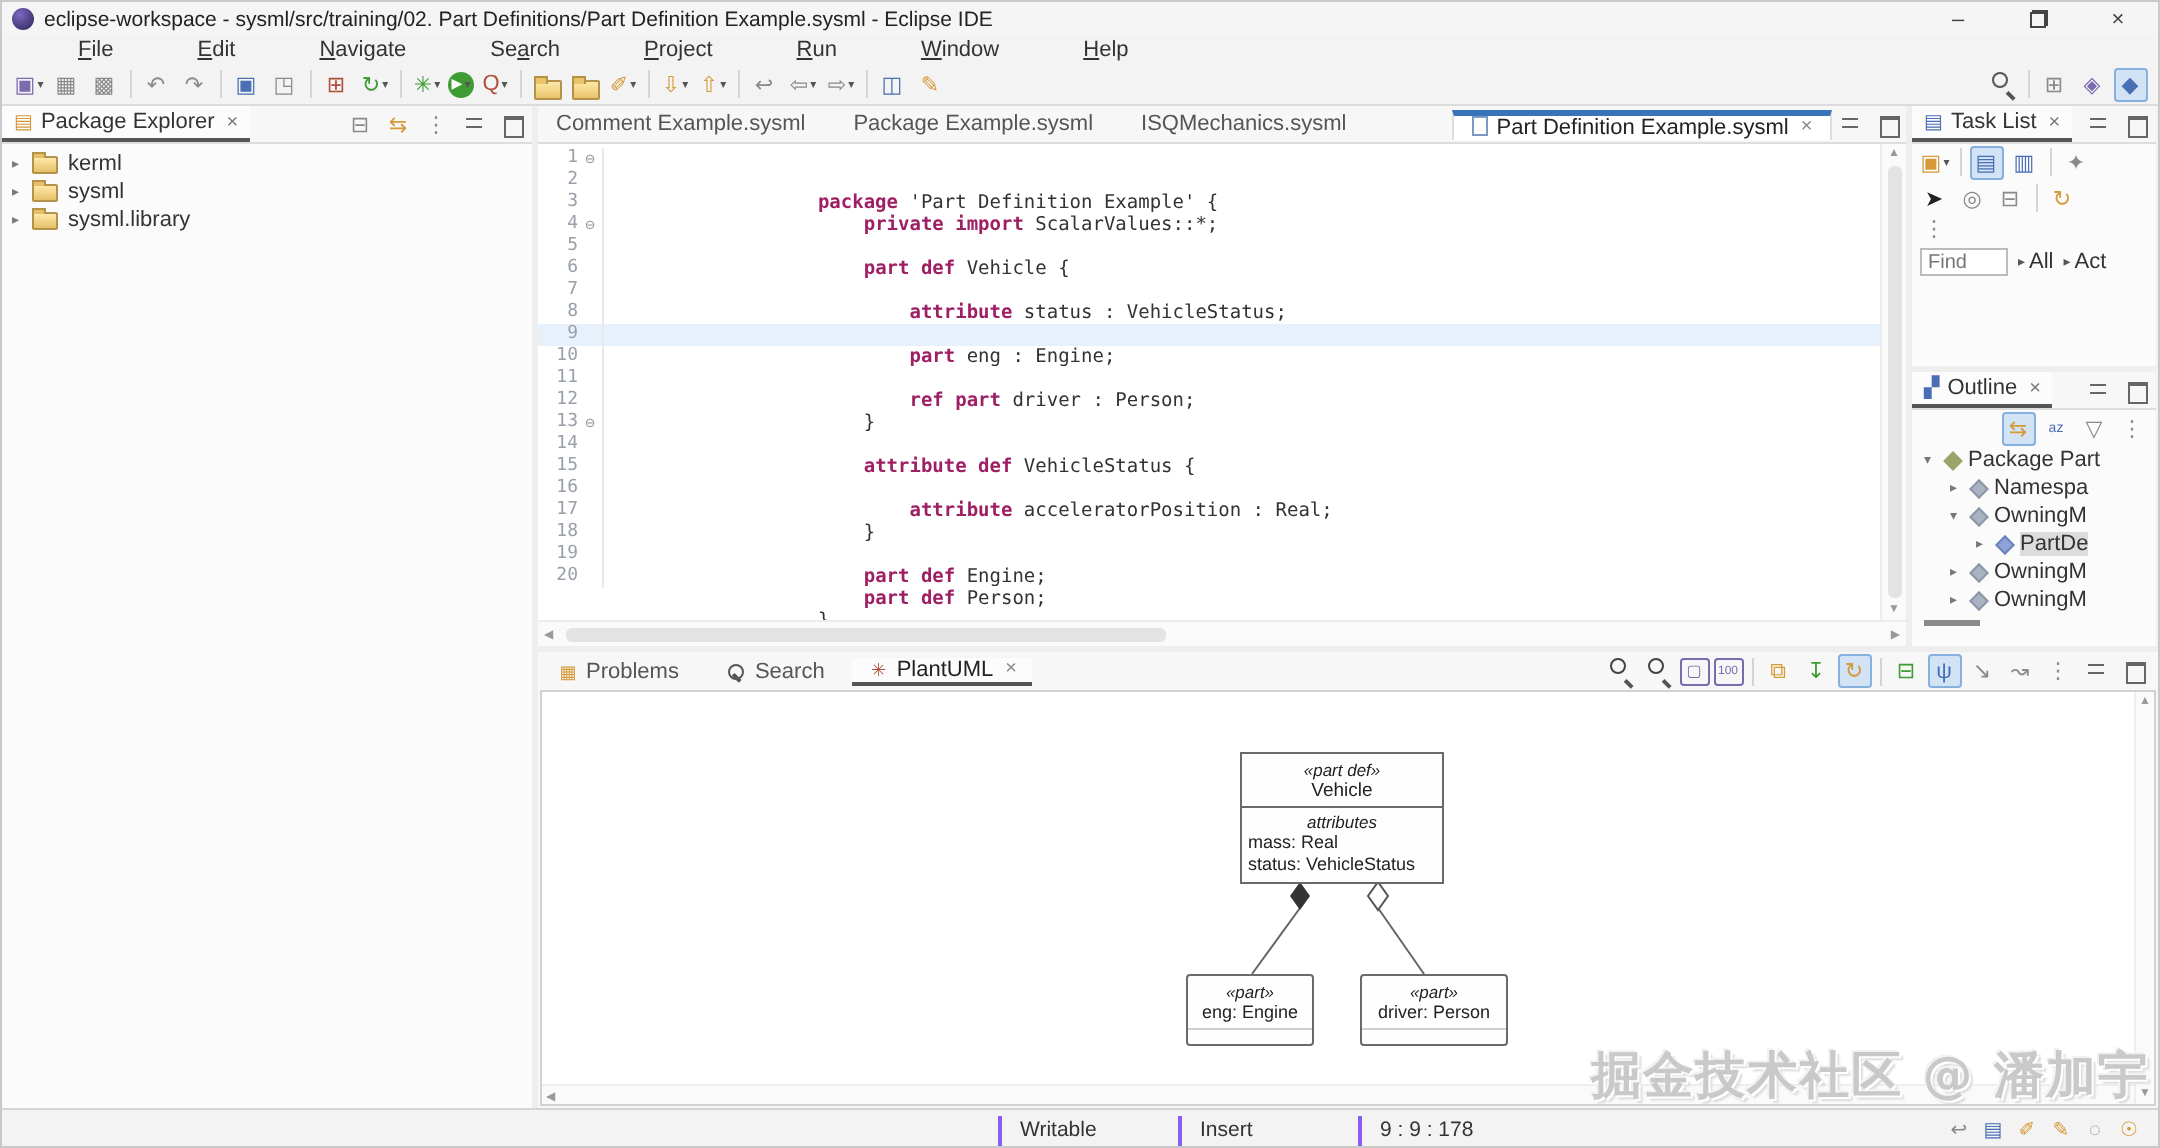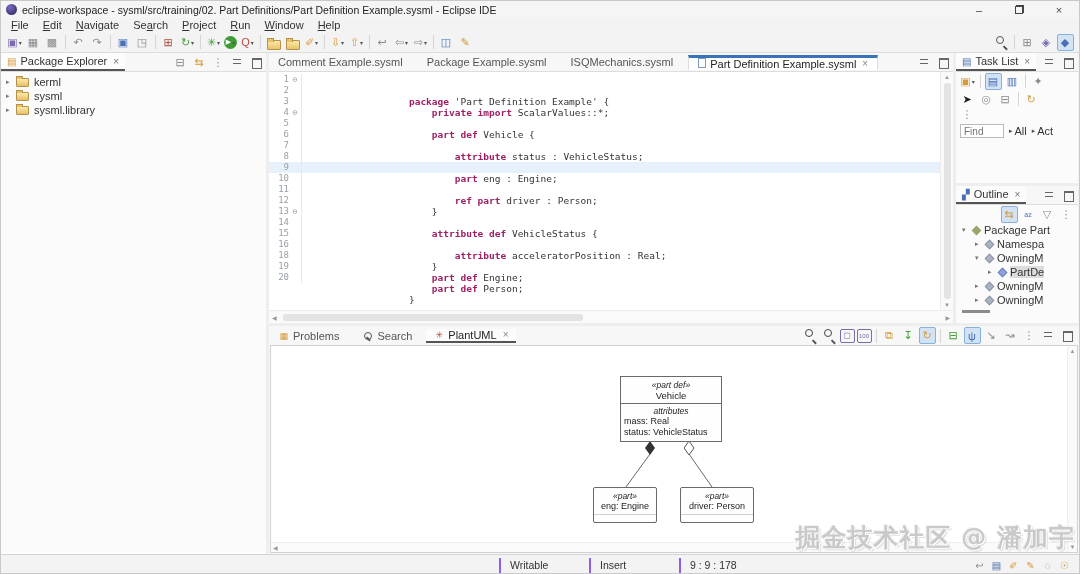--- a/index.html
+++ b/index.html
@@ -14,21 +14,21 @@
                  background:radial-gradient(circle at 35% 30%, #7a68c0, #2c2255); margin-right:5px; }
   .wtitle { font-size:10.5px; color:#222; }
   .winctl { margin-left:auto; display:flex; height:100%; }
   .winbtn { width:40px; display:flex; align-items:center; justify-content:center; color:#444; font-size:11px; }
   .ico-restore { position:relative; width:9px; height:9px; }
   .ico-restore::before { content:""; position:absolute; right:0; top:0; width:6px; height:6px; border:1px solid #444; }
   .ico-restore::after  { content:""; position:absolute; left:0; bottom:0; width:6px; height:6px; border:1px solid #444; background:#f5f5f5; }
 
   
   .menubar { height:14px; display:flex; align-items:center; background:#f3f3f3; padding-left:3px; }
-  .menu-item { padding:0 7px; cursor:default; }
+  .menu-item { padding:0 7px; cursor:default;margin-left:28px; }
   .mn { text-decoration:underline; }
 
   
   .toolbar { height:21px; background:#f3f3f3; border-bottom:1px solid #dcdcdc;
              display:flex; align-items:center; padding:0 4px; }
   .tb { display:flex; align-items:center; }
   .tbi { height:17px; min-width:17px; display:inline-flex; align-items:center; justify-content:center;
          font-size:11px; margin:0 1px; border-radius:2px; position:relative; }
   .sbi { height:15px; min-width:15px; display:inline-flex; align-items:center; justify-content:center;
          font-size:10px; margin:0 1px; }
@@ -75,21 +75,21 @@
                background:#e6c068; border:1px solid #b4924a; border-bottom:none; }
 
   .centercol { flex:1; display:flex; flex-direction:column; }
   .toprow { height:270px; display:flex; }
 
   
   .editor { width:687px; display:flex; flex-direction:column; background:#fff; border-right:3px solid #eeeeee; }
   .etabs { height:19px; display:flex; align-items:stretch; background:#f7f7f7; border-bottom:1px solid #ddd; }
   .etab { display:flex; align-items:flex-start; padding:0 9px; color:#555; white-space:nowrap; }
   .etab[data-active="1"] { background:#fff; border-top:3px solid #3973b9; border-left:1px solid #ddd;
-                           border-right:1px solid #ddd; color:#222; }
+                           border-right:1px solid #ddd; color:#222;margin-left:38px; }
   .ticon { display:none; width:8px; height:10px; border:1px solid #7a9ac0; background:#fff; margin-right:4px; }
   .etab[data-active="1"] .ticon { display:inline-block; }
   .tclose { margin-left:6px; color:#888; font-size:10px; }
   .etabs .tb { margin-left:auto; }
   .ebody { flex:1; display:flex; overflow:hidden; }
   .lines { flex:1; padding-top:2px; overflow:hidden; }
   .cl { height:11px; line-height:11px; display:flex; font-family:"DejaVu Sans Mono",monospace; font-size:9.5px; }
   .cl[data-hl="1"] { background:#e7f1fb; }
   .ln { width:20px; text-align:right; color:#9aa0a8; font-size:9px; flex:none; }
   .fold { width:13px; text-align:center; color:#999; font-size:8px; border-right:1px solid #e8e8e8;
@@ -486,20 +486,27 @@
                   <span class="pl">        </span><span class="kw">attribute</span><span class="pl"> acceleratorPosition : Real;</span></span>
                 </div>
                 <div class="cl">
                   <span class="ln">16</span>
                   <span class="fold"></span>
                   <span class="code">
                     
                   <span class="pl">    }</span></span>
                 </div>
                 <div class="cl">
+                  <span class="ln">17</span>
+                  <span class="fold"></span>
+                  <span class="code">
+                    
+                  </span>
+                </div>
+                <div class="cl">
                   <span class="ln">18</span>
                   <span class="fold"></span>
                   <span class="code">
                     
                   <span class="pl">    </span><span class="kw">part def</span><span class="pl"> Engine;</span></span>
                 </div>
                 <div class="cl">
                   <span class="ln">19</span>
                   <span class="fold"></span>
                   <span class="code">

